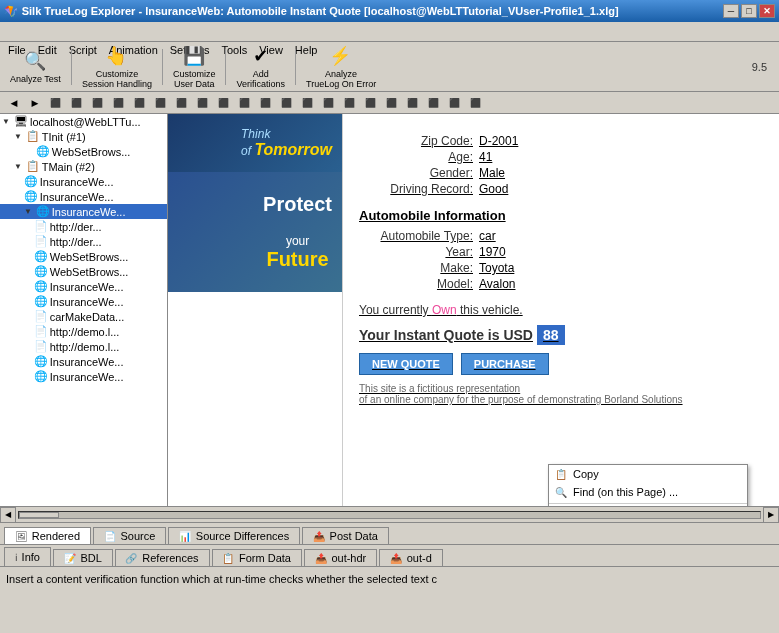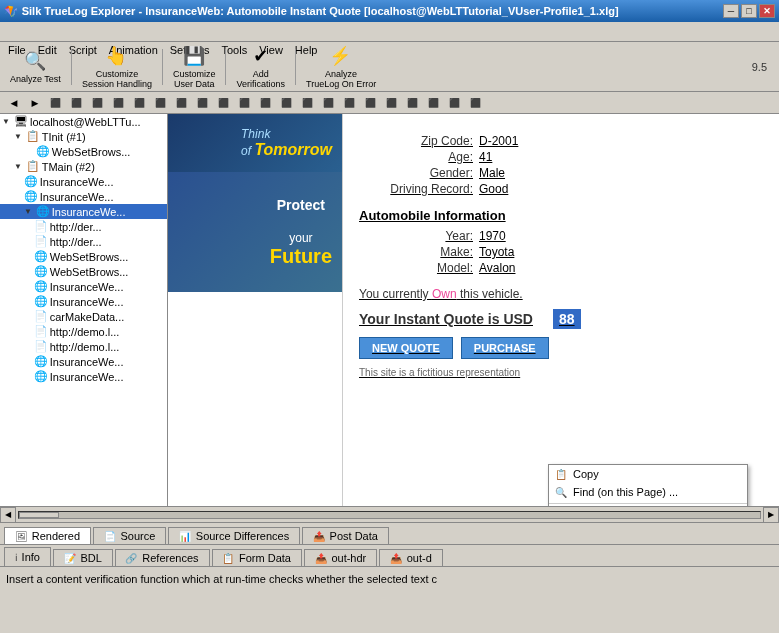--- a/index.html
+++ b/index.html
@@ -149,40 +149,40 @@
       background: linear-gradient(135deg, #2a5090, #3a7090);
       height: 120px;
       display: flex;
       align-items: center;
       justify-content: flex-end;
       padding-right: 10px;
       color: white;
       font-size: 16px;
     }
     .banner-future .text { text-align: center; }
-    .banner-future .protect { font-size: 14px; font-weight: bold; }
+    .banner-future .protect { font-size: 20px; font-weight: bold; }
     .banner-future .your { font-size: 12px; margin-top: 18px; }
     .banner-future .future { font-size: 20px; font-weight: bold; color: #ffd700; }
 
     .web-right {
       flex: 1;
       padding: 20px 16px;
       font-size: 12px;
       text-decoration: underline;
     }
     .info-grid { margin-bottom: 12px; }
     .info-row { display: flex; margin-bottom: 2px; }
     .info-label { text-align: right; width: 120px; color: #333; padding-right: 6px; }
     .info-value { color: #000; }
     .section-title { font-weight: bold; font-size: 13px; margin: 10px 0 6px 0; }
     .own-text { color: #333; margin: 8px 0; }
     .own-text a { color: #ec4899; }
     .quote-line { display: flex; align-items: center; margin: 8px 0; }
     .quote-label { font-weight: bold; font-size: 14px; color: #333; }
-    .quote-value { background: #316ac5; color: white; padding: 2px 6px; margin-left: 20px; font-weight: bold; font-size: 14px; }
+    .quote-value { background: #316ac5; color: white; padding: 2px 6px; margin-left: 4px; font-weight: bold; font-size: 14px; }
     .btn-row { display: flex; gap: 8px; margin: 8px 0; }
     .web-btn {
       padding: 4px 12px;
       background: #4a90d9;
       color: white;
       border: 1px solid #2060a0;
       font-size: 11px;
       cursor: pointer;
       font-weight: bold;
     }
@@ -479,20 +479,24 @@
           <div class="info-row">
             <span class="info-label">Driving Record:</span>
             <span class="info-value">Good</span>
           </div>
         </div>
 
         <div class="section-title">Automobile Information</div>
 
         <div class="info-grid">
           <div class="info-row">
+            <span class="info-label">Automobile Type:</span>
+            <span class="info-value">car</span>
+          </div>
+          <div class="info-row">
             <span class="info-label">Year:</span>
             <span class="info-value">1970</span>
           </div>
           <div class="info-row">
             <span class="info-label">Make:</span>
             <span class="info-value">Toyota</span>
           </div>
           <div class="info-row">
             <span class="info-label">Model:</span>
             <span class="info-value">Avalon</span>
@@ -508,20 +512,21 @@
           <span class="quote-value">88</span>
         </div>
 
         <div class="btn-row">
           <button class="web-btn">NEW QUOTE</button>
           <button class="web-btn">PURCHASE</button>
         </div>
 
         <div class="footer-text">
           <div>This site is a fictitious representation</div>
+          <div>of an online company for the purpose of demonstrating Borland Solutions</div>
         </div>
       </div>
     </div>
 
     <div class="context-menu">
       <div class="ctx-item">
         <span class="ctx-icon">📋</span>
         <span>Copy</span>
       </div>
       <div class="ctx-item">

